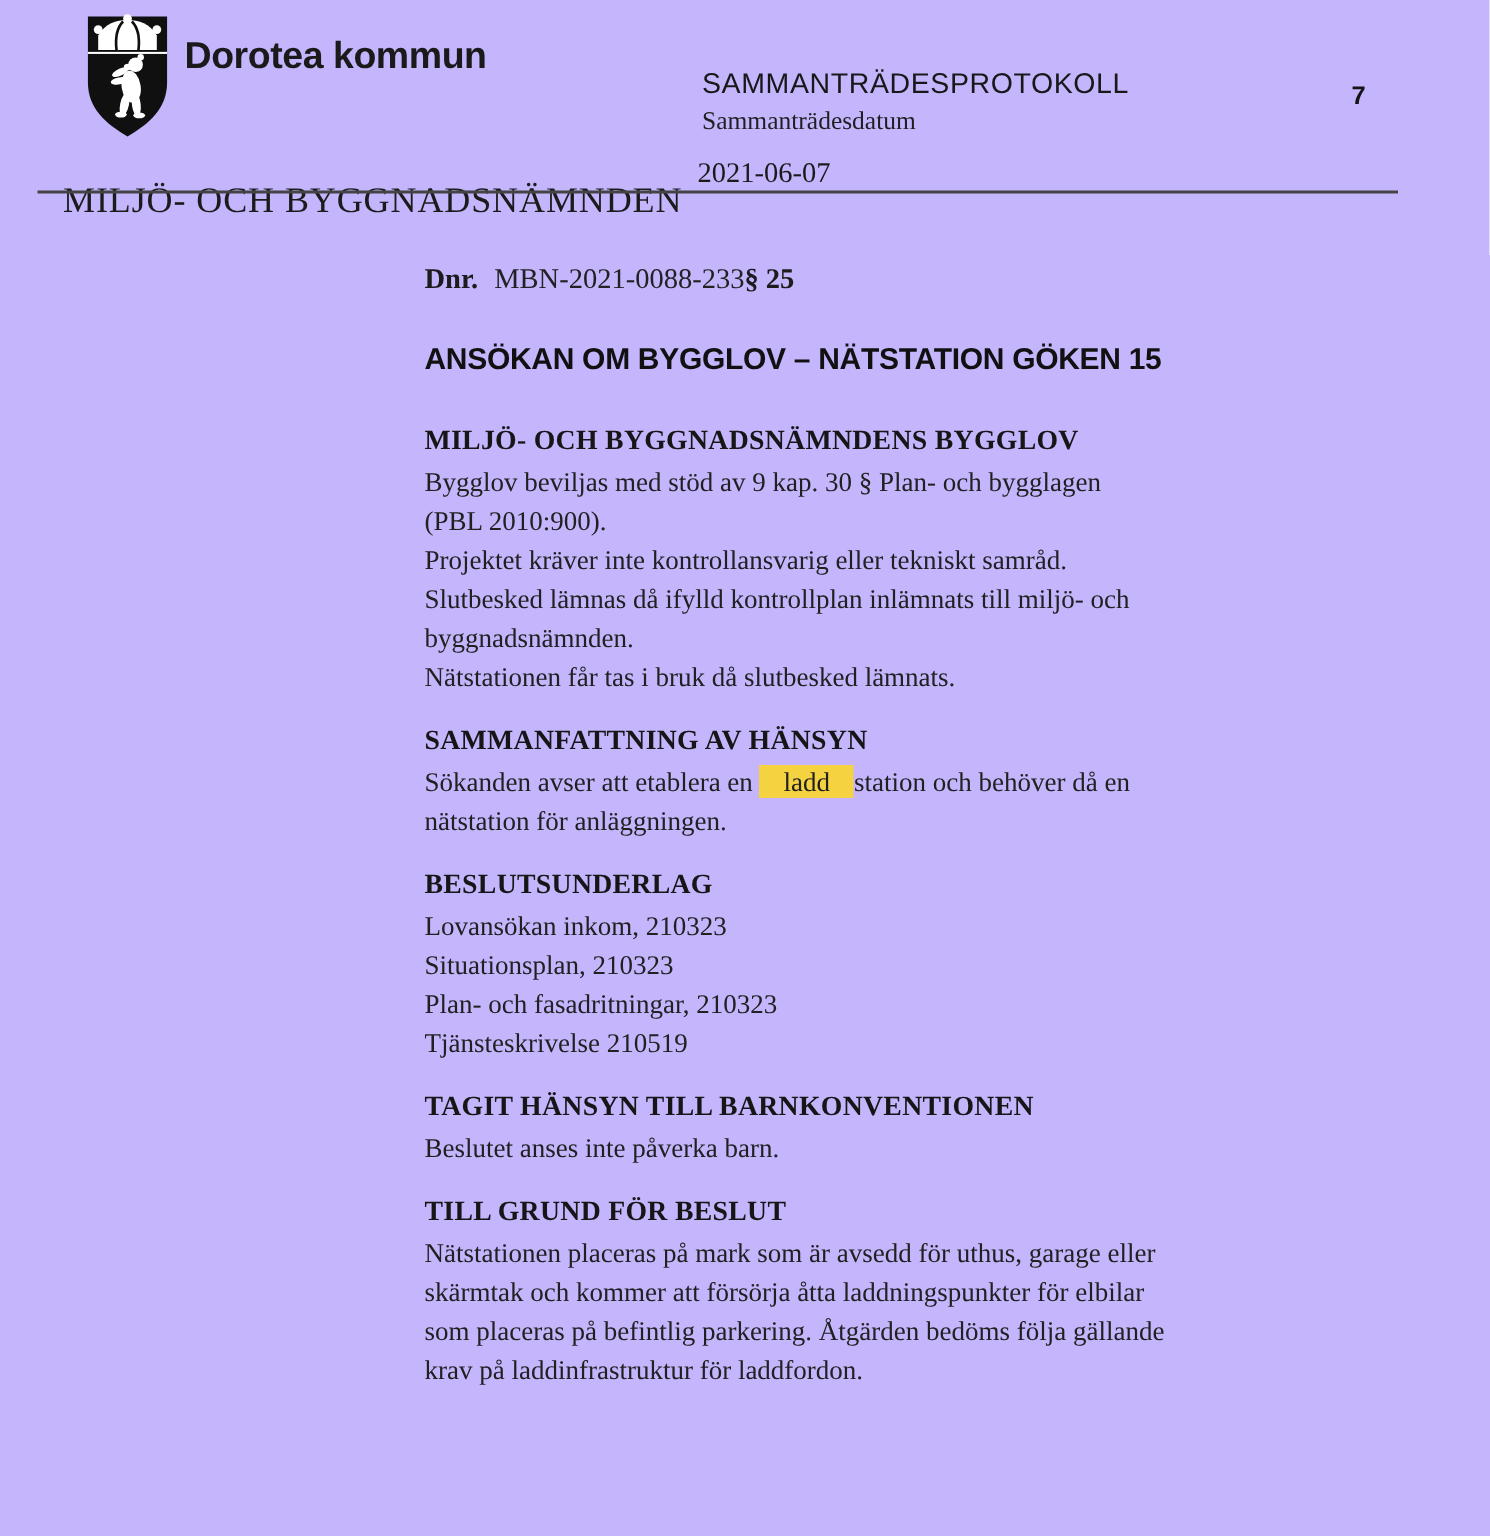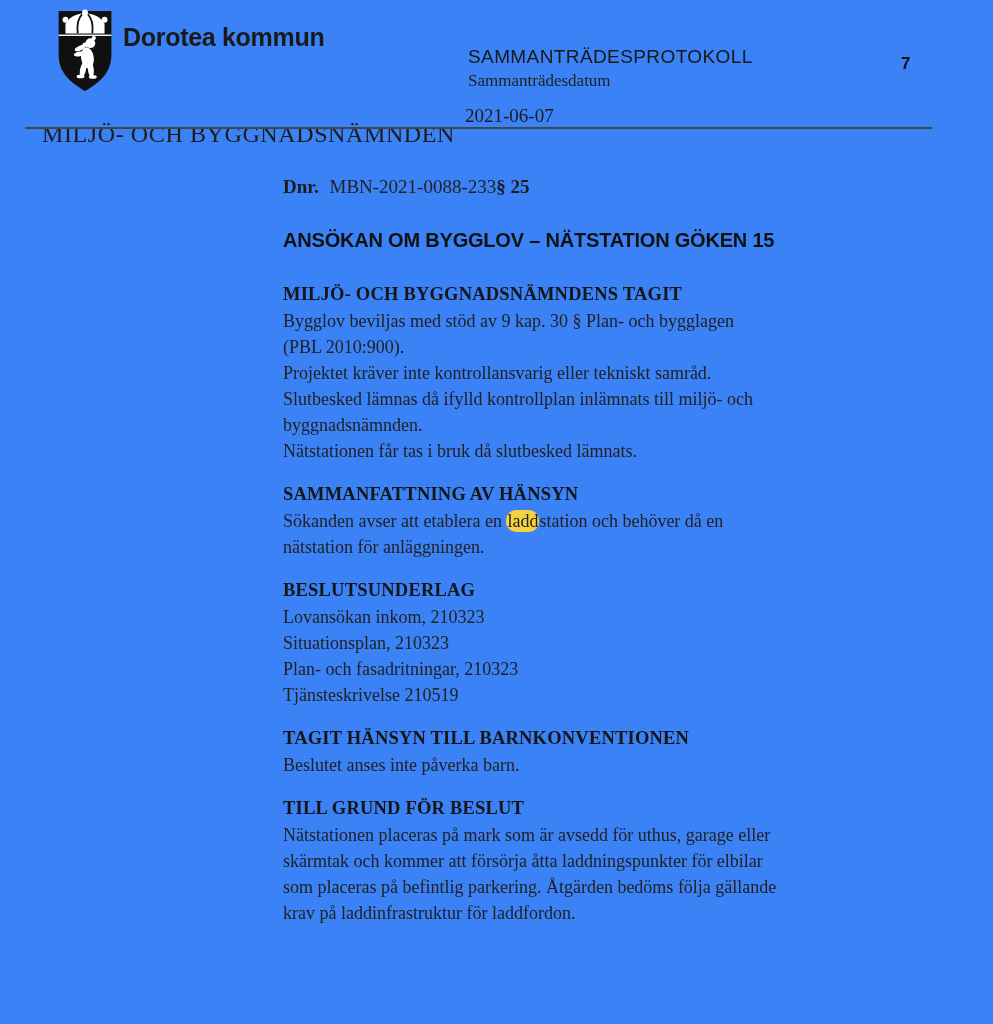--- a/index.html
+++ b/index.html
@@ -1,21 +1,21 @@
 <!DOCTYPE html>
 <html><head>
 <meta charset="utf-8">
 <style>
   * { margin: 0; padding: 0; box-sizing: border-box; }
   html, body { background: #ffffff; }
   .page {
     position: relative;
     width: 993px;
     height: 1024px;
-    background: #3b82f6;
+    background: #c4b5fd;
     font-family: "Liberation Serif", serif;
     color: #1c1c1c;
     overflow: hidden;
   }
 
   
   .logo-block {
     position: absolute;
     left: 55px;
     top: 8px;
@@ -125,22 +125,21 @@
   }
   .section-body {
     font-size: 18px;
     line-height: 26px;
     color: #212121;
     white-space: pre-line;
   }
   .inline-part { white-space: pre-line; }
   .hl {
     background: #f5d340;
-    padding: 1px 1px;
-    border-radius: 10px;
+    padding: 1px 16px;
   }
 </style>
 </head>
 <body>
 
 <div class="page">
 
   <div class="logo-block">
     <svg class="crest" viewBox="0 0 60 88" aria-hidden="true">
 
@@ -194,21 +193,21 @@
         <span class="dnr-value">MBN-2021-0088-233</span>
       </div>
       <div class="paragraph-ref">§ 25</div>
     </div>
 
     <div class="case-title">ANSÖKAN OM BYGGLOV – NÄTSTATION GÖKEN 15</div>
 
     <div class="sections">
 
       <div class="section">
-        <div class="section-heading">MILJÖ- OCH BYGGNADSNÄMNDENS TAGIT</div>
+        <div class="section-heading">MILJÖ- OCH BYGGNADSNÄMNDENS BYGGLOV</div>
         <div class="section-body">Bygglov beviljas med stöd av 9 kap. 30 § Plan- och bygglagen
 (PBL 2010:900).
 Projektet kräver inte kontrollansvarig eller tekniskt samråd.
 Slutbesked lämnas då ifylld kontrollplan inlämnats till miljö- och
 byggnadsnämnden.
 Nätstationen får tas i bruk då slutbesked lämnats.</div>
       </div>
 
       <div class="section">
         <div class="section-heading">SAMMANFATTNING AV HÄNSYN</div>

